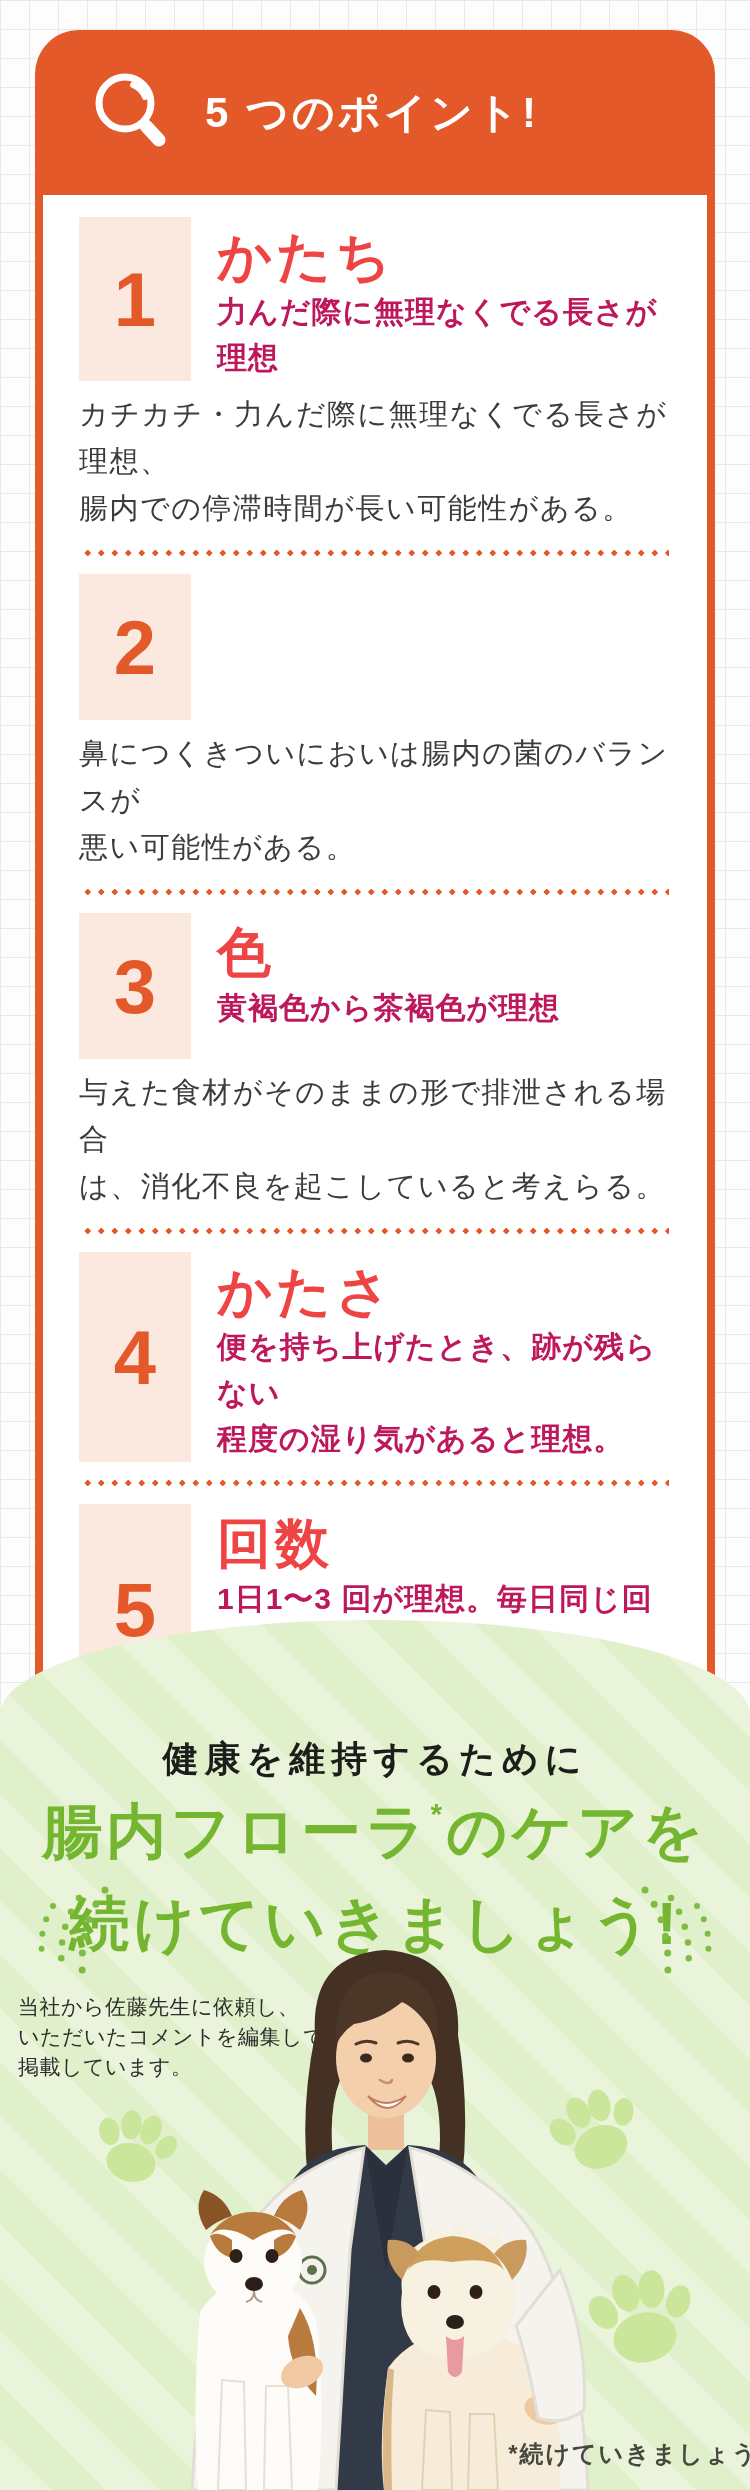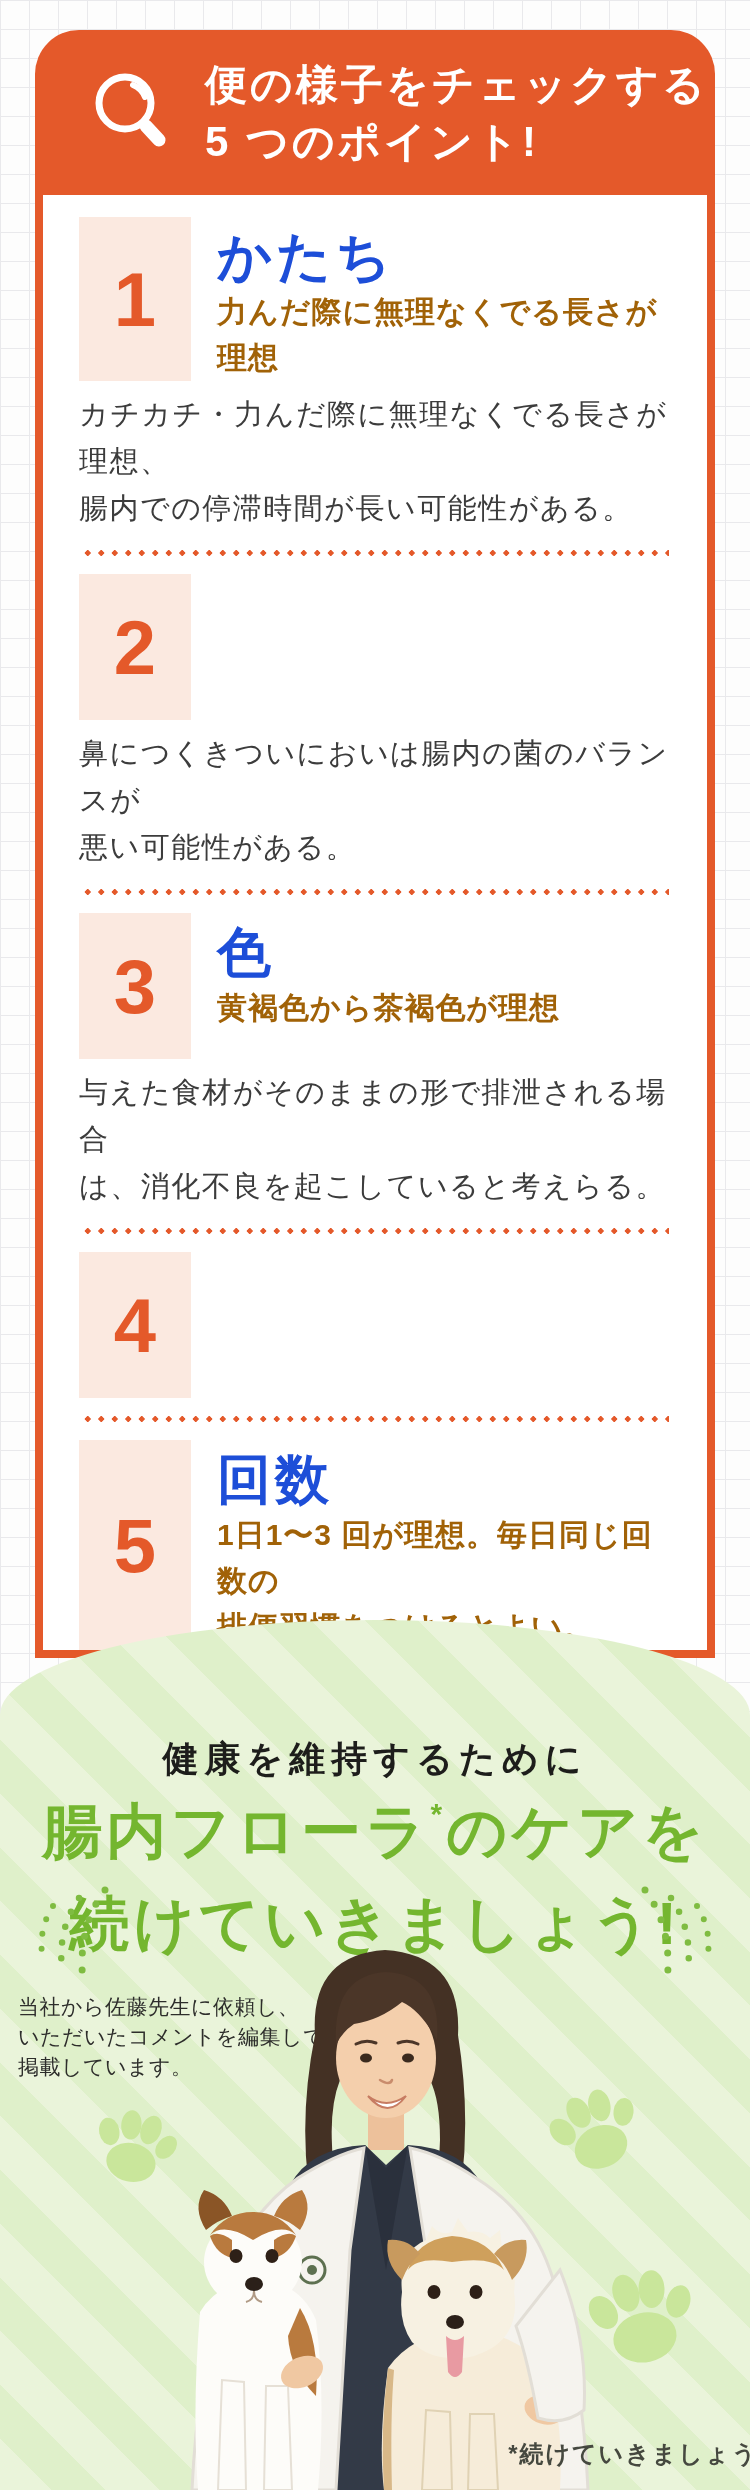--- a/index.html
+++ b/index.html
@@ -29,22 +29,22 @@
     background:#ffffff;border:8px solid #e4592a;border-top:none;
     padding:22px 36px 0 36px;box-sizing:border-box;min-height:1315px;
   }
   .point{display:flex;gap:26px;}
   .numbox{
     width:112px;min-height:146px;background:#fbe9e0;flex:0 0 auto;
     display:flex;align-items:center;justify-content:center;
     color:#e4592a;font-weight:bold;font-size:76px;
   }
   .ptext{padding-top:6px;}
-  .ptitle{color:#1d4ed8;font-weight:bold;font-size:54px;line-height:66px;letter-spacing:4px;}
-  .psub{color:#a16207;font-weight:bold;font-size:30px;line-height:46px;letter-spacing:1px;}
+  .ptitle{color:#ef4444;font-weight:bold;font-size:54px;line-height:66px;letter-spacing:4px;}
+  .psub{color:#be185d;font-weight:bold;font-size:30px;line-height:46px;letter-spacing:1px;}
   .psub span{display:block;}
   .pbody{margin:10px 0 0 0;color:#3c3c3c;font-size:29px;line-height:47px;letter-spacing:1.5px;}
   .pbody span{display:block;}
   .divider{
     height:6px;margin:18px 2px;
     background-image:radial-gradient(circle,#e4592a 2.6px,transparent 2.8px);
     background-size:13.5px 6px;background-repeat:repeat-x;background-position:0 50%;
   }
   .mt12{margin-top:12px;}
 
@@ -84,21 +84,20 @@
   <section class="card">
     <header class="card-header">
       <span class="mag">
         <svg viewBox="0 0 96 100" width="96" height="100">
           <circle cx="42" cy="40" r="26" fill="none" stroke="#ffffff" stroke-width="7"></circle>
           <path d="M50 22 A 22 22 0 0 1 62 34" fill="none" stroke="#ffffff" stroke-width="6" stroke-linecap="round"></path>
           <line x1="63" y1="63" x2="76" y2="77" stroke="#ffffff" stroke-width="13" stroke-linecap="round"></line>
         </svg>
       </span>
       <div class="htxt">
-        <div>便の様子をチェックする</div>
         <div>5 つのポイント!</div>
       </div>
     </header>
 
     <div class="card-body">
 
       <div class="point">
         <div class="numbox">1</div>
         <div class="ptext">
           <div class="ptitle">かたち</div>
@@ -134,20 +133,27 @@
         </div>
       </div>
       <p class="pbody">
         <span>与えた食材がそのままの形で排泄される場合</span>
         <span>は、消化不良を起こしていると考えらる。</span>
       </p>
       <div class="divider"></div>
 
       <div class="point">
         <div class="numbox">4</div>
+        <div class="ptext">
+          <div class="ptitle">かたさ</div>
+          <div class="psub">
+            <span>便を持ち上げたとき、跡が残らない</span>
+            <span>程度の湿り気があると理想。</span>
+          </div>
+        </div>
       </div>
       <div class="divider"></div>
 
       <div class="point">
         <div class="numbox">5</div>
         <div class="ptext">
           <div class="ptitle">回数</div>
           <div class="psub">
             <span>1日1〜3 回が理想。毎日同じ回数の</span>
             <span>排便習慣をつけるとよい。</span>

